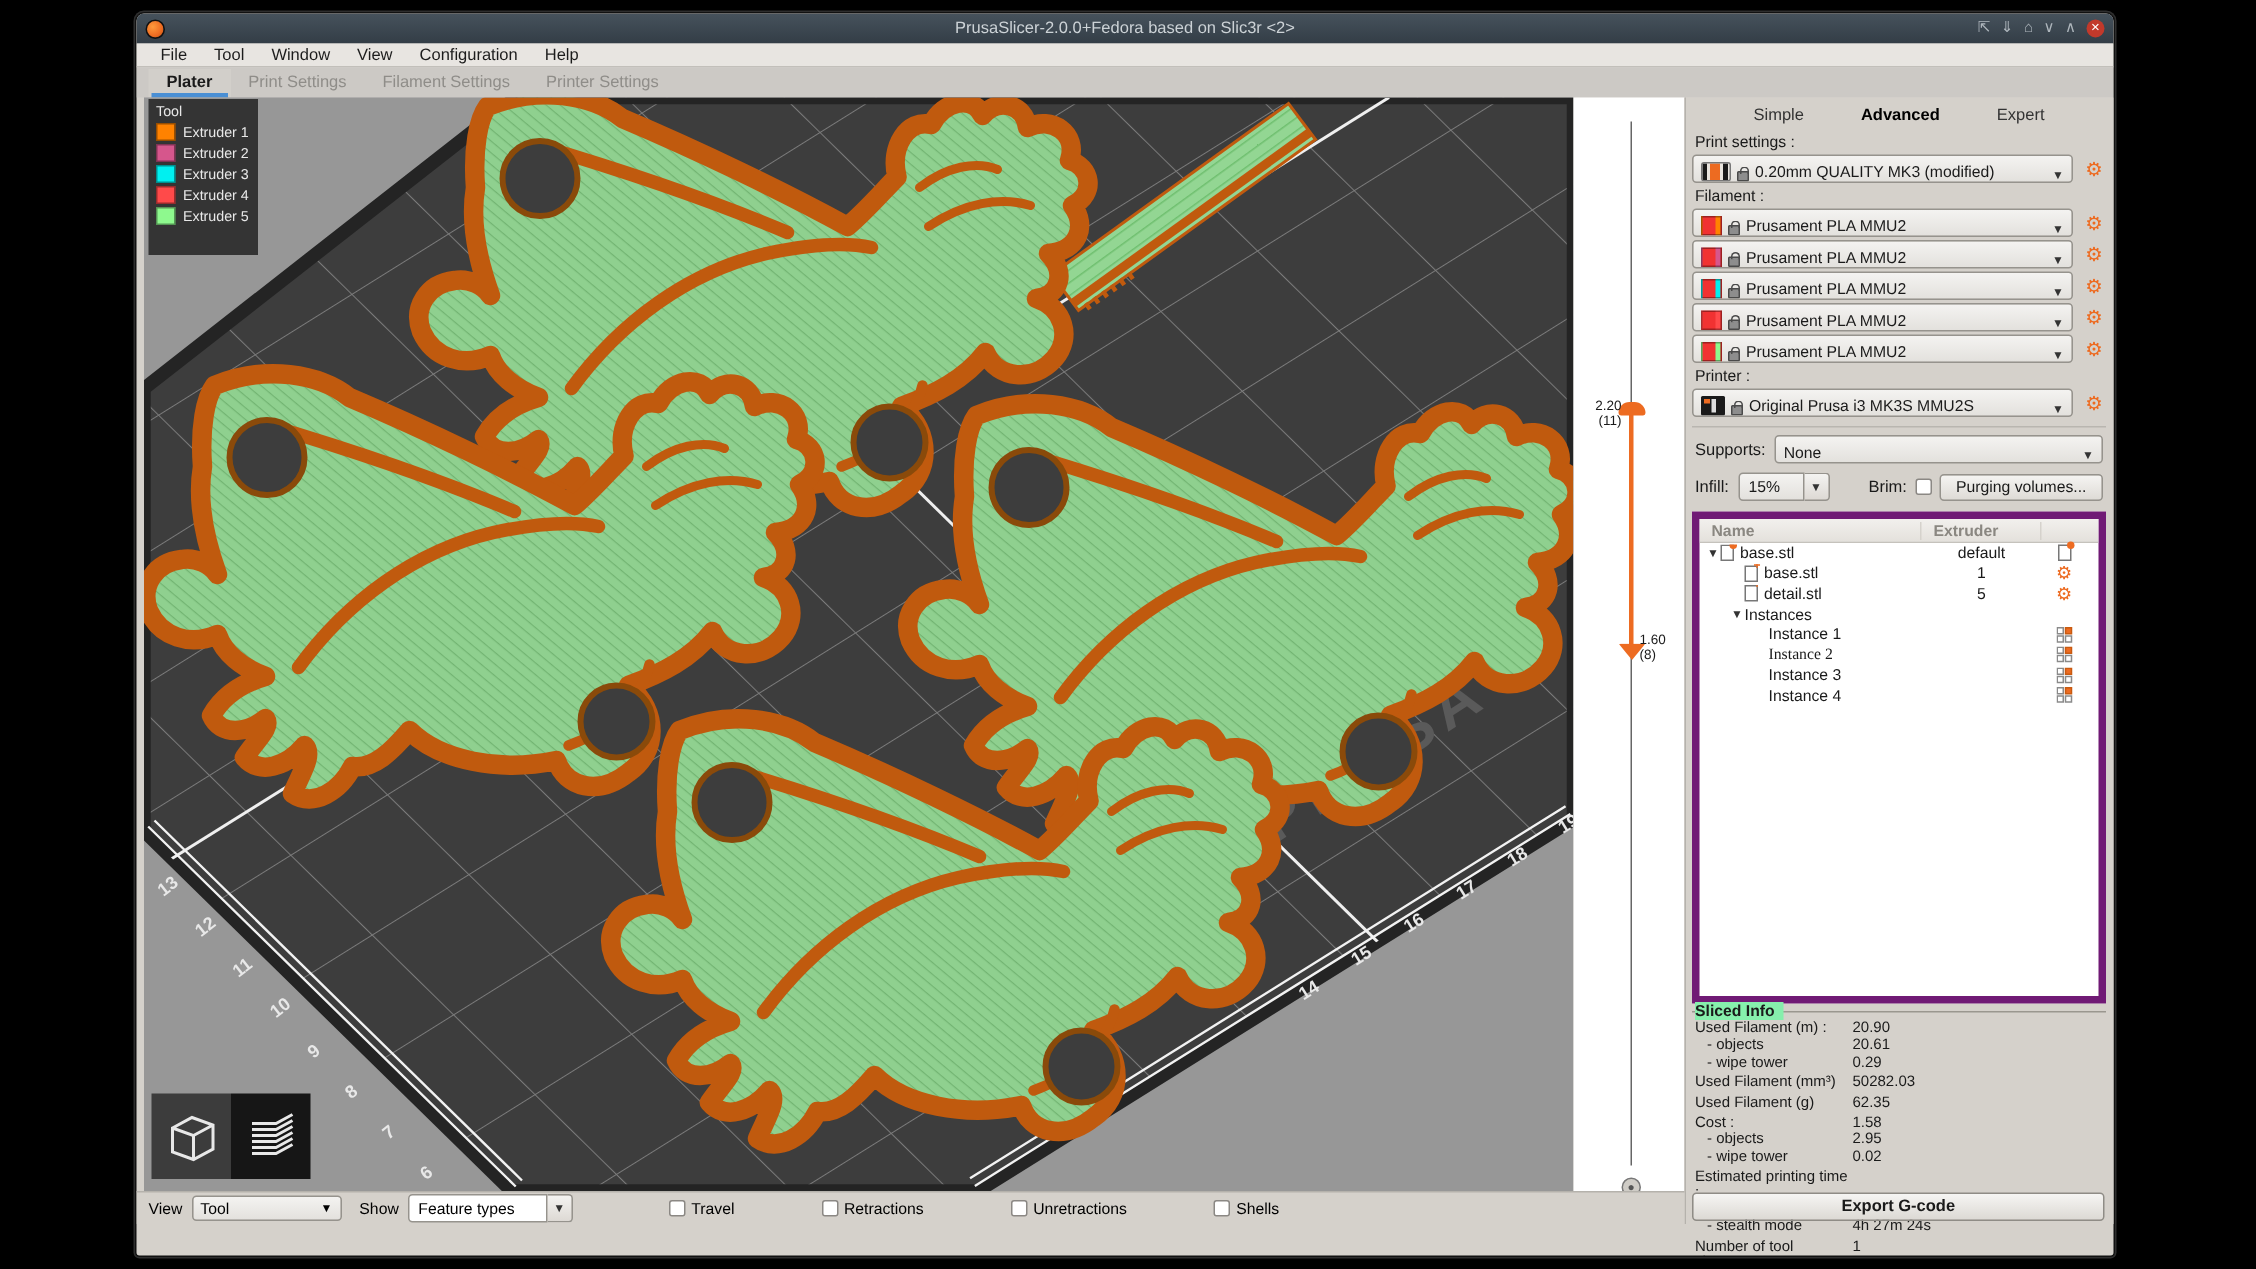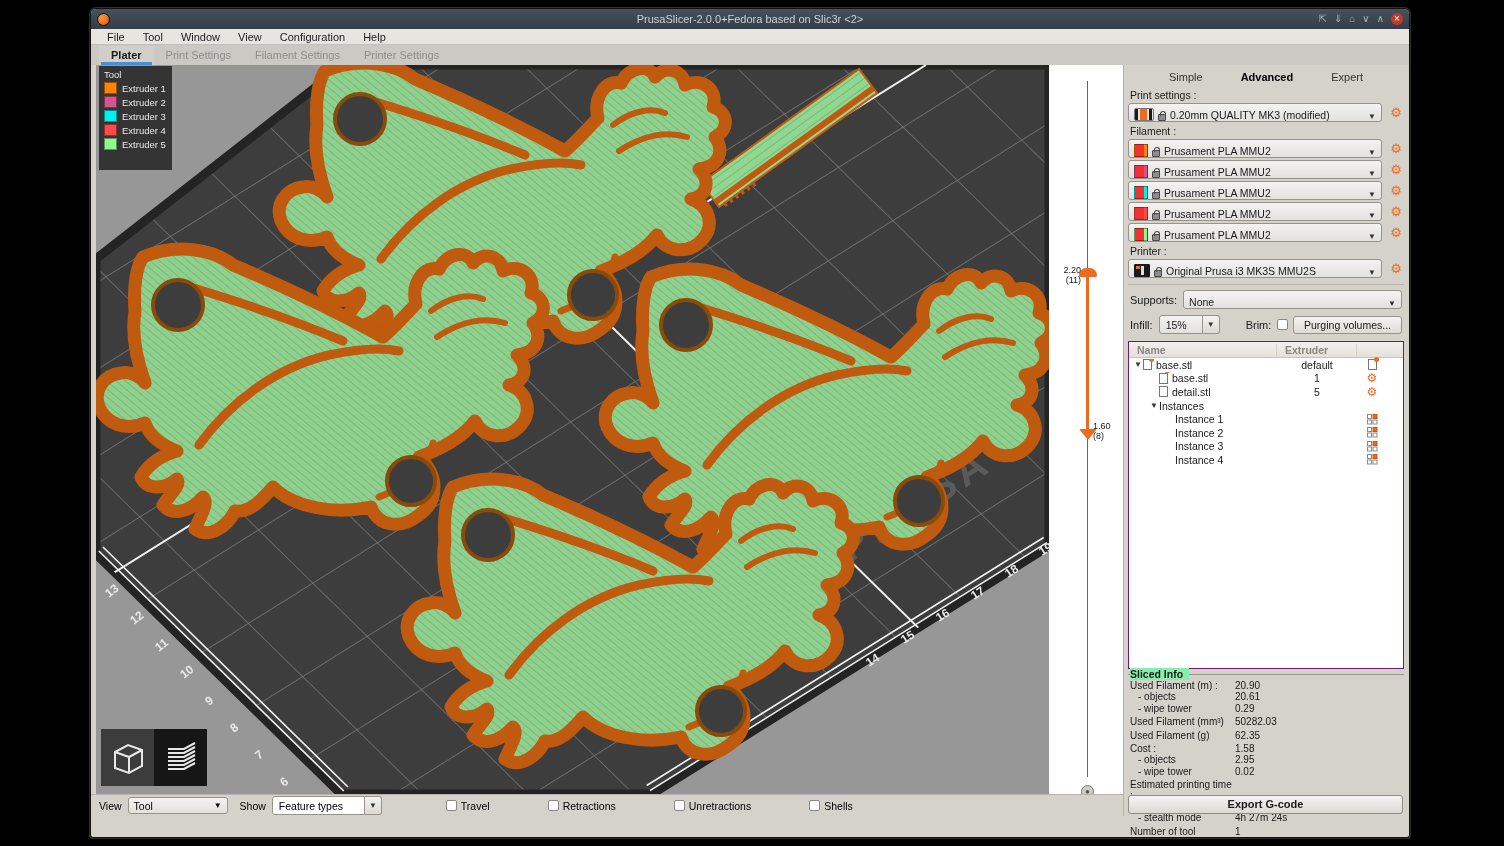--- a/index.html
+++ b/index.html
@@ -54,21 +54,21 @@
   .printer-icon::before{content:"";position:absolute;left:2px;top:2px;width:4px;height:3px;background:#ed6b21;}
   .printer-icon::after{content:"";position:absolute;left:7px;top:2px;width:3px;height:9px;background:#ddd;}
   .sep{border-top:1px solid #b9b6b0;margin:6px 0 5px;}
   .supports-row{display:flex;align-items:center;gap:6px;margin:2px 2px 6px;}
   .infill-row{display:flex;align-items:center;margin:0 2px 7px;}
   .mini-combo{display:flex;align-items:center;height:19px;background:linear-gradient(#f4f3f1,#e3e1dd);border:1px solid #96938d;border-radius:3px 0 0 3px;padding:0 6px;font-size:10.5px;}
   .mini-arrow{width:17px;height:19px;border:1px solid #96938d;border-left:none;border-radius:0 3px 3px 0;background:linear-gradient(#f4f3f1,#ddd9d4);font-size:8px;text-align:center;line-height:18px;color:#333;}
   .checkbox{width:11px;height:11px;background:#fff;border:1px solid #8b8884;border-radius:2px;flex:none;}
   .btn{background:linear-gradient(#f5f4f2,#dedbd6);border:1px solid #96938d;border-radius:3px;font-size:10.5px;padding:2px 10px;color:#1a1a1a;}
   
-  #objlist{background:#fff;border:1px solid #701a75;height:328px;margin:0 0 5px;overflow:hidden;}
+  #objlist{background:#fff;border:5px solid #701a75;height:328px;margin:0 0 5px;overflow:hidden;}
   .ol-header{display:flex;background:linear-gradient(#f2f0ed,#e4e1dc);border-bottom:1px solid #c5c2bc;height:16px;align-items:center;font-weight:bold;color:#8a8781;font-size:10.5px;}
   .ol-col-name{width:148px;padding-left:8px;border-right:1px solid #d5d2cc;}
   .ol-col-ext{width:80px;padding-left:8px;border-right:1px solid #d5d2cc;}
   .ol-row{display:flex;align-items:center;height:13.6px;font-size:10.5px;color:#1a1a1a;}
   .ol-name{width:148px;display:flex;align-items:center;overflow:hidden;white-space:nowrap;}
   .ol-ext{width:80px;text-align:center;}
   .ol-icon{width:30px;display:flex;justify-content:center;}
   .tri{font-size:8px;color:#333;width:10px;display:inline-block;text-align:center;}
   .pagei{width:9px;height:11px;border:1px solid #777;background:#fff;position:relative;margin-right:4px;flex:none;}
   .pagei::after{content:"";position:absolute;right:-3px;top:-3px;width:5px;height:5px;border-radius:50%;background:#ed6b21;}
@@ -423,21 +423,21 @@
             <span class="ol-icon">
               <svg width="11" height="11">
                 <rect x="0.5" y="0.5" width="4" height="4" fill="none" stroke="#8a8a8a"></rect>
                 <rect x="6" y="0.5" width="4" height="4" fill="#ed6b21" stroke="#c85a10"></rect>
                 <rect x="0.5" y="6" width="4" height="4" fill="none" stroke="#8a8a8a"></rect>
                 <rect x="6" y="6" width="4" height="4" fill="none" stroke="#8a8a8a"></rect>
               </svg>
             </span>
           </div>
           <div class="ol-row">
-            <span class="ol-name" style="padding-left: 36px;">
+            <span class="ol-name" style="padding-left: 36px; font-family: Liberation Serif, serif;">
               <span class="tri"></span>
               <span>Instance 2</span>
             </span>
             <span class="ol-ext"></span>
             <span class="ol-icon">
               <svg width="11" height="11">
                 <rect x="0.5" y="0.5" width="4" height="4" fill="none" stroke="#8a8a8a"></rect>
                 <rect x="6" y="0.5" width="4" height="4" fill="#ed6b21" stroke="#c85a10"></rect>
                 <rect x="0.5" y="6" width="4" height="4" fill="none" stroke="#8a8a8a"></rect>
                 <rect x="6" y="6" width="4" height="4" fill="none" stroke="#8a8a8a"></rect>

